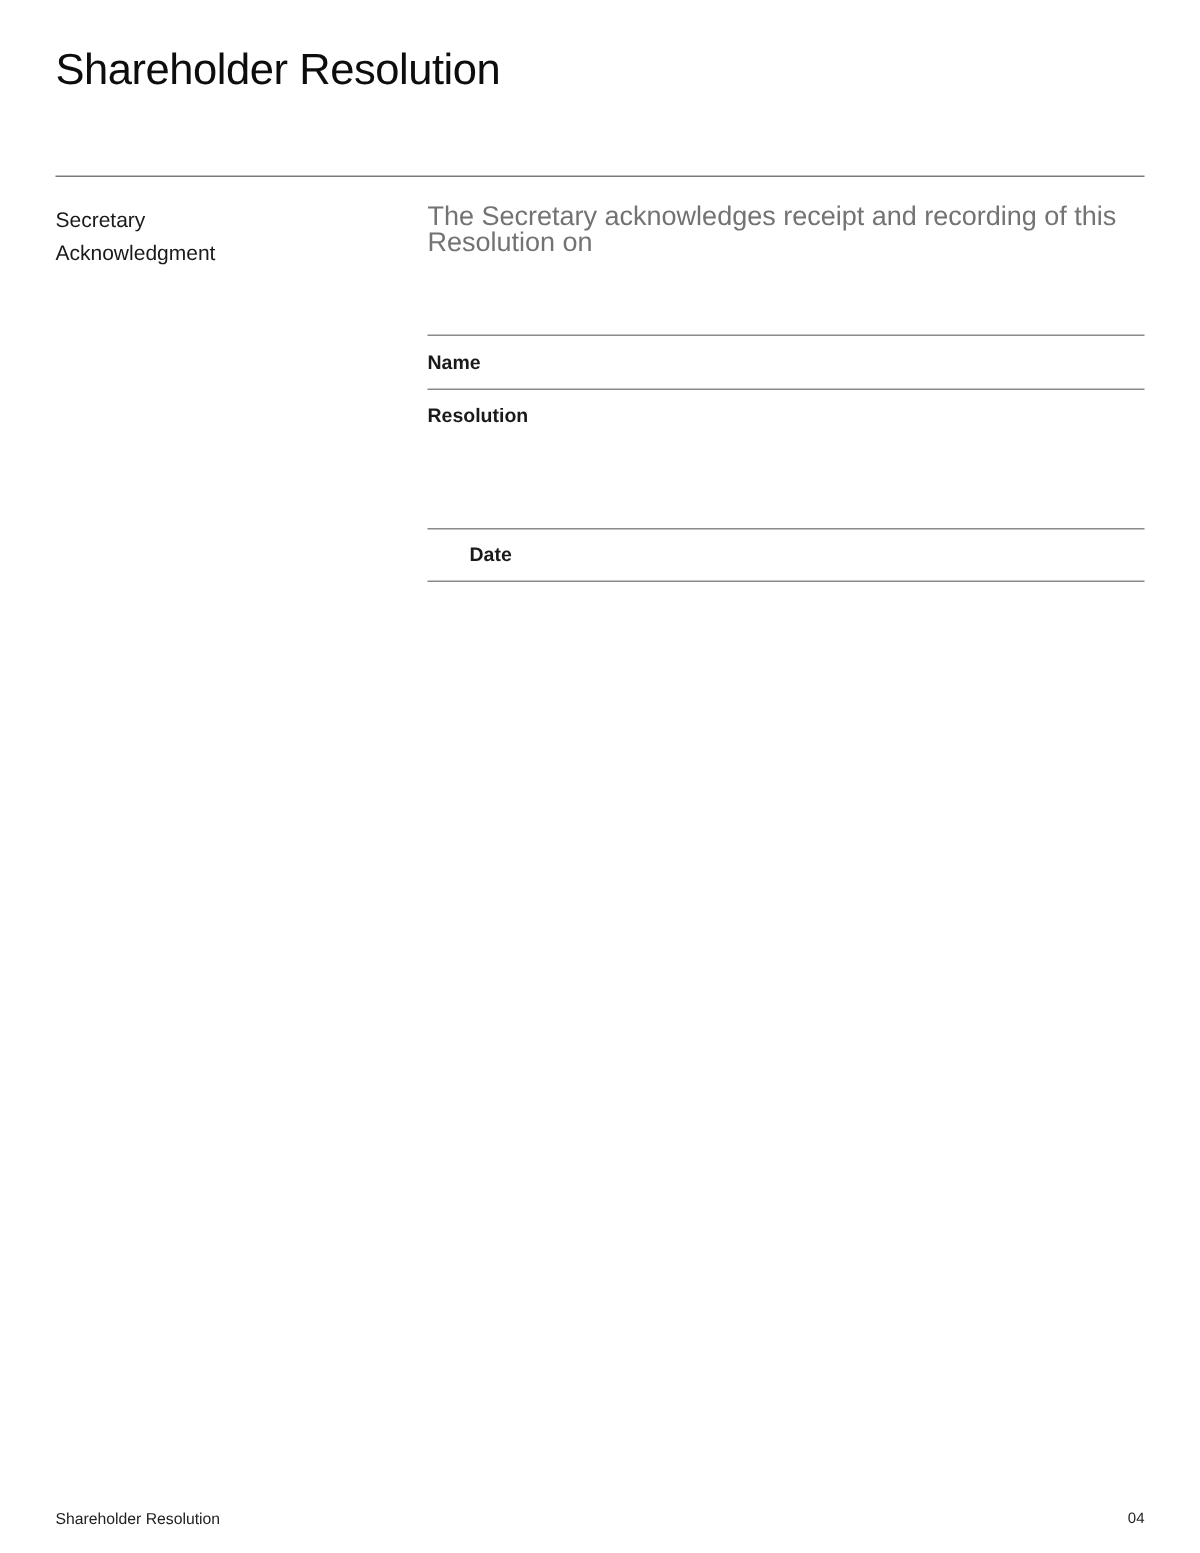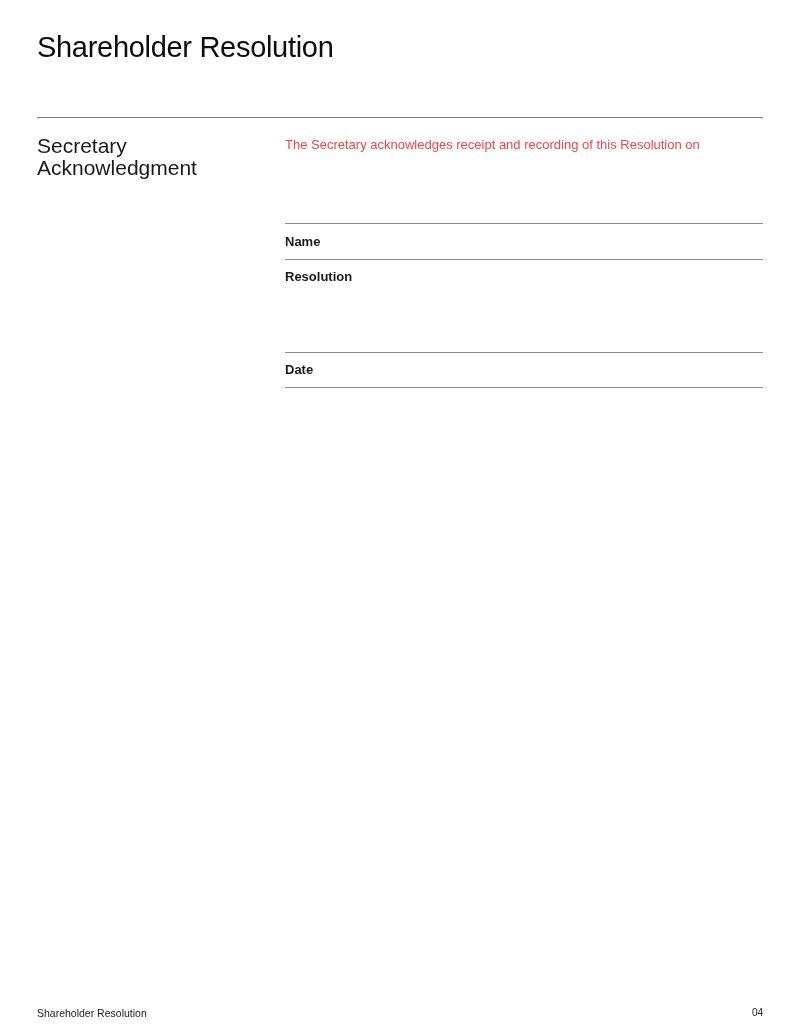--- a/index.html
+++ b/index.html
@@ -11,25 +11,25 @@
       position: absolute; left: 37px; top: 28px; margin: 0;
       font-size: 29px; font-weight: 500; letter-spacing: -0.3px; color: #0d0d0d;
       line-height: 38px;
     }
     .top-rule {
       position: absolute; left: 37px; top: 117px; width: 726px; height: 0;
       border-top: 1px solid #7a7a7a;
     }
     .section-heading {
       position: absolute; left: 37px; top: 135px; width: 220px;
-      font-size: 21px; line-height: 22px; color: #1a1a1a; margin: 0; font-weight: normal;
+      font-size: 14px; line-height: 22px; color: #1a1a1a; margin: 0; font-weight: normal;
     }
     .statement {
       position: absolute; left: 285px; top: 136px;
-      font-size: 13px; line-height: 17px; color: #ef4444;
+      font-size: 18px; line-height: 17px; color: #737373;
     }
     .field-rule {
       position: absolute; left: 285px; width: 478px; height: 0;
       border-top: 1px solid #8a8a8a;
     }
     .field-label {
       position: absolute; left: 285px; font-size: 13px; font-weight: 600; color: #1a1a1a;
       line-height: 17px;
     }
     .footer-left {
@@ -53,17 +53,17 @@
 
 <div class="statement">The Secretary acknowledges receipt and recording of this Resolution on</div>
 
 <div class="field-rule" style="top:223px;"></div>
 <div class="field-label" style="top:233px;">Name</div>
 <div class="field-rule" style="top:259px;"></div>
 
 <div class="field-label" style="top:268px;">Resolution</div>
 <div class="field-rule" style="top:352px;"></div>
 
-<div class="field-label" style="top:361px;">Date</div>
+<div class="field-label" style="top:361px;margin-left:28px;">Date</div>
 <div class="field-rule" style="top:387px;"></div>
 
 <div class="footer-left">Shareholder Resolution</div>
 <div class="footer-right">04</div>
 
 </body></html>

